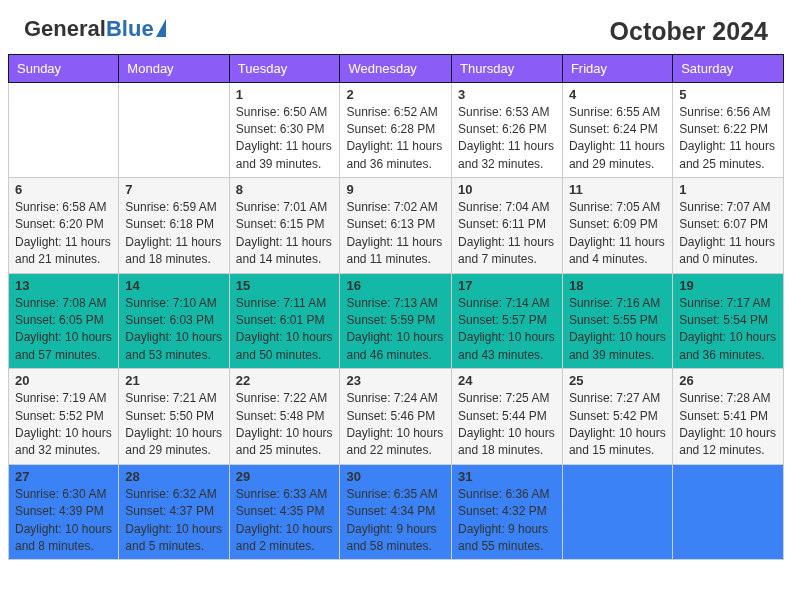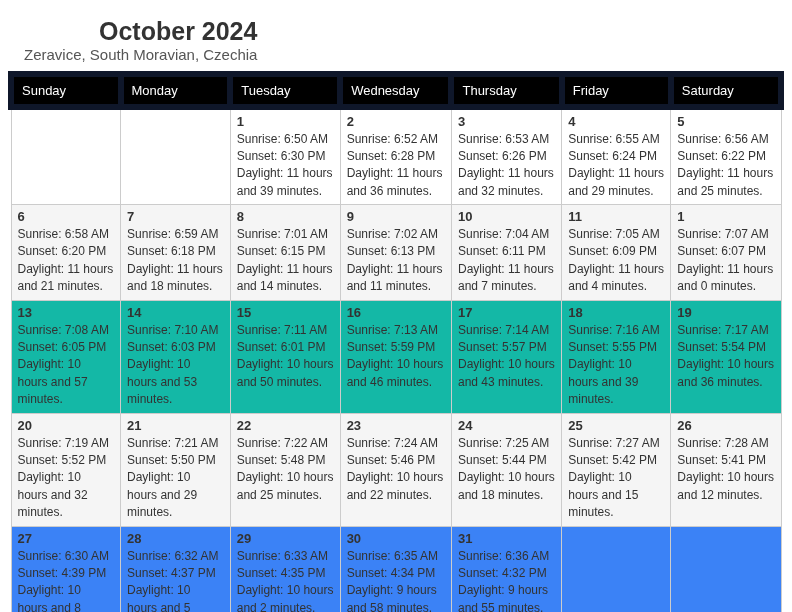--- a/index.html
+++ b/index.html
@@ -52,27 +52,27 @@
       font-size: 15px;
       color: #555;
     }
     .calendar {
       width: 100%;
       border-collapse: collapse;
       font-size: 11px;
       margin: 0 0 0 0;
     }
     .calendar th {
-      background: #000000;
+      background: #8b5cf6;
       color: #fff;
       text-align: left;
       padding: 6px 8px;
       font-size: 13px;
       font-weight: normal;
-      border: 6px solid #0f172a;
+      border: 1px solid #0f172a;
     }
     .calendar td {
       border: 1px solid #ccc;
       vertical-align: top;
       padding: 4px 6px;
       width: 113px;
       min-height: 80px;
       color: #333;
       background: #fff;
     }
@@ -100,23 +100,29 @@
     .row-4 td { background: #f0f0f0; }
     .row-5 td { background: #3b82f6; }
     .calendar-wrapper {
       padding: 0 8px 8px 8px;
     }
   </style>
 </head>
 <body>
 
 <div class="header">
+  <div class="logo">
+    <div class="logo-text">
+      <span class="logo-general">General</span>
+      <span class="logo-blue">Blue</span>
+      <span class="logo-icon"></span>
+    </div>
+  </div>
   <div class="title-section">
     <div class="month-title">October 2024</div>
-    <div class="location">Zeravice, South Moravian, Czechia</div>
   </div>
 </div>
 
 <div class="calendar-wrapper">
   <table class="calendar">
     <thead>
       <tr>
       <th>Sunday</th>
           <th>Monday</th>
           <th>Tuesday</th>

